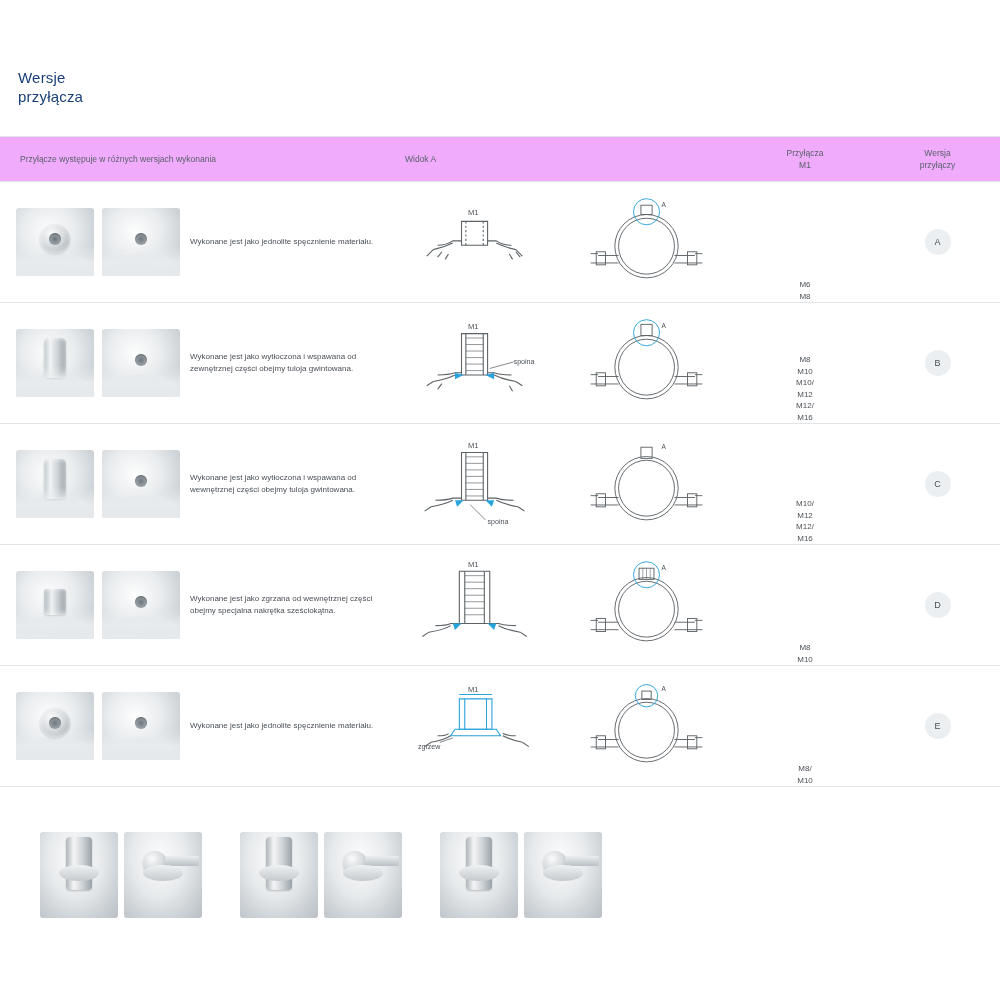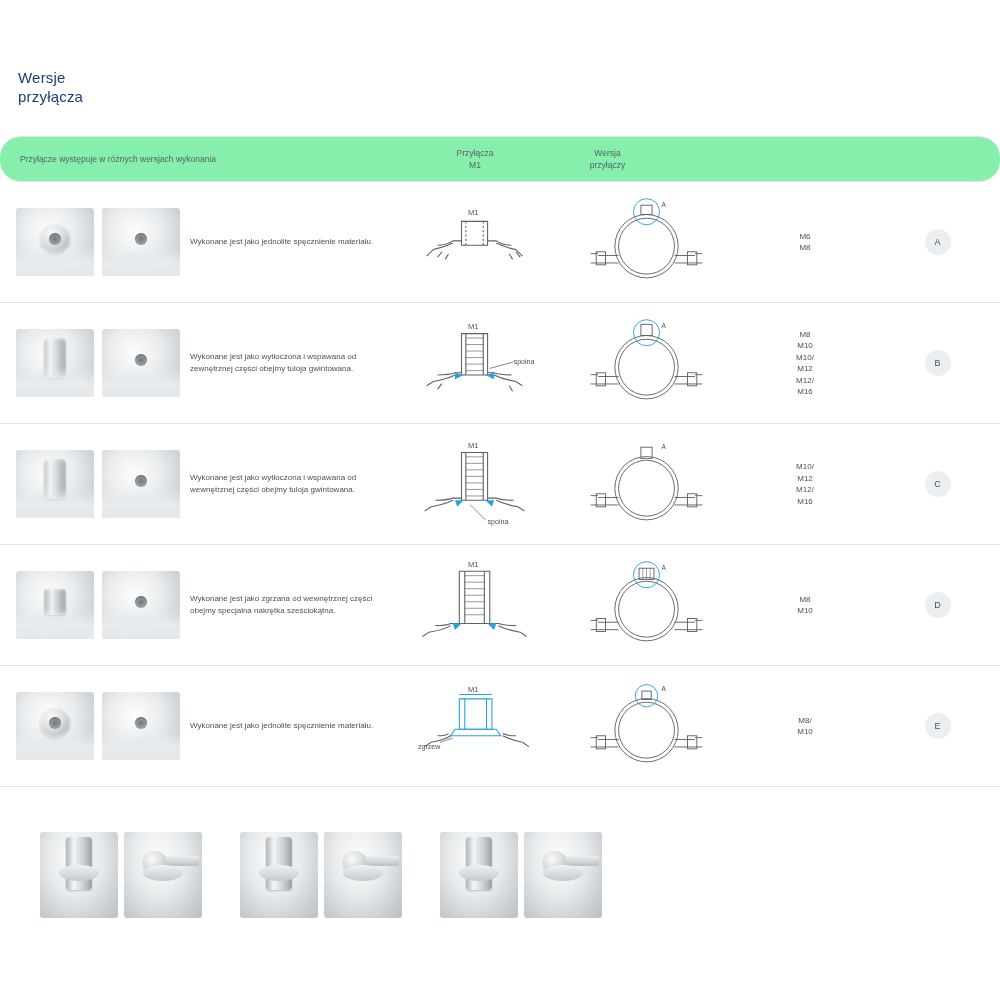--- a/index.html
+++ b/index.html
@@ -21,41 +21,40 @@
 
   
   .tbl{position:absolute;left:0;top:136px;width:1000px;}
   .row{
     display:flex;align-items:stretch;
     border-bottom:1px solid #e2e5e8;
     position:relative;
   }
   .hdr{
     height:44px;border-top:1px solid #e2e5e8;border-bottom:1px solid #e2e5e8;
-    background:#86efac;
-    border-radius:21px;
+    background:#f0abfc;
   }
   .hdr .c{display:flex;align-items:center;}
   .c{box-sizing:border-box;}
   .c1{width:190px;padding-left:20px;}
   .c2{width:215px;padding-right:10px;}
   .c3{width:330px;}
   .c4{width:140px;}
   .c5{width:125px;}
 
   .hdr-txt{font-size:8.5px;color:#5a6169;line-height:12px;}
   .hdr-center{justify-content:center;text-align:center;}
 
   .body-row{height:120px;}
   .body-row .c{display:flex;align-items:center;}
   .desc{
     font-size:8px;line-height:12px;color:#4b5056;padding-right:18px;
   }
   .mcol{
-    flex-direction:column;justify-content:center;align-items:center;
+    flex-direction:column;justify-content:flex-end;align-items:center;
     font-size:8px;line-height:11.5px;color:#4b5056;text-align:center;
   }
   .vbadge{
     width:26px;height:26px;border-radius:50%;
     background:#eceff1;color:#4b5056;
     display:flex;align-items:center;justify-content:center;
     font-size:9px;
   }
   .vwrap{justify-content:center;}
 
@@ -140,20 +139,23 @@
   <div class="title">
     <div>Wersje</div>
     <div>przyłącza</div>
   </div>
 
   <div class="tbl">
 
     <div class="row hdr">
       <div class="c c1" style="width:405px">
         <span class="hdr-txt">Przyłącze występuje w różnych wersjach wykonania</span>
+      </div>
+      <div class="c c3">
+        <span class="hdr-txt">Widok A</span>
       </div>
       <div class="c c4 hdr-center" style="flex-direction:column;justify-content:center">
         <span class="hdr-txt">Przyłącza</span>
         <span class="hdr-txt">M1</span>
       </div>
       <div class="c c5 hdr-center" style="flex-direction:column;justify-content:center">
         <span class="hdr-txt">Wersja</span>
         <span class="hdr-txt">przyłączy</span>
       </div>
     </div>

